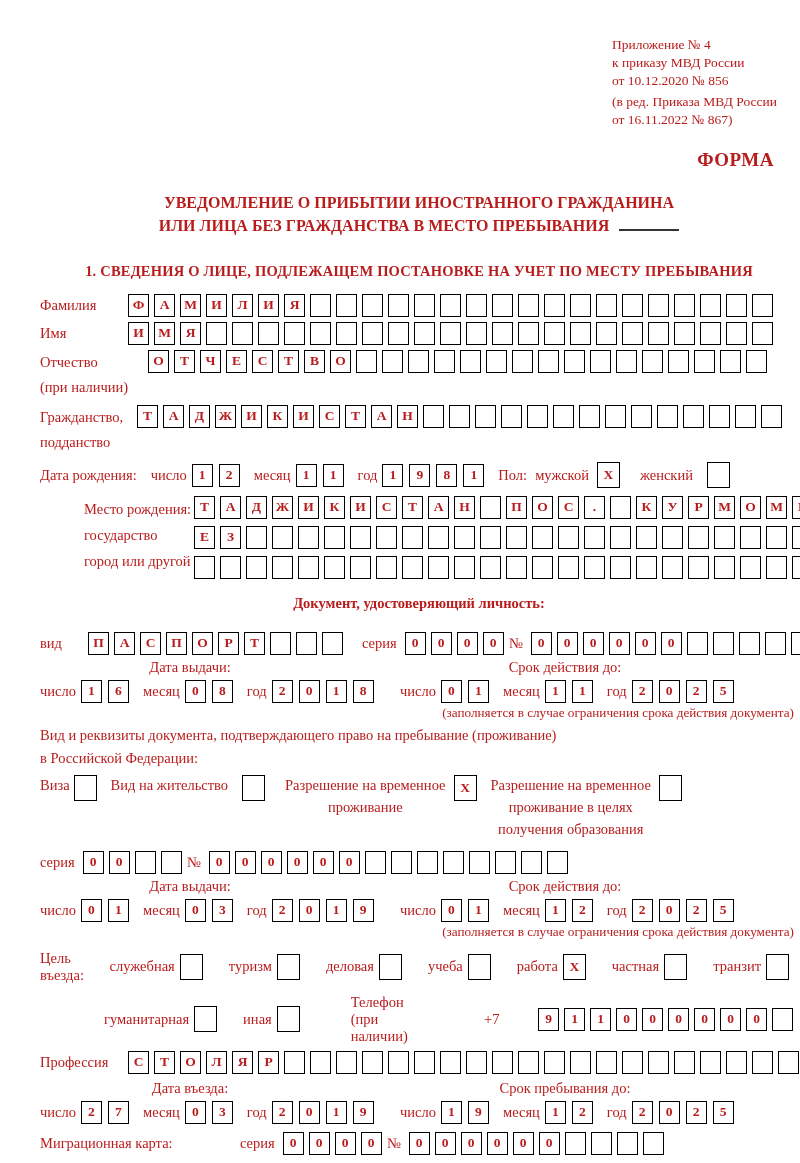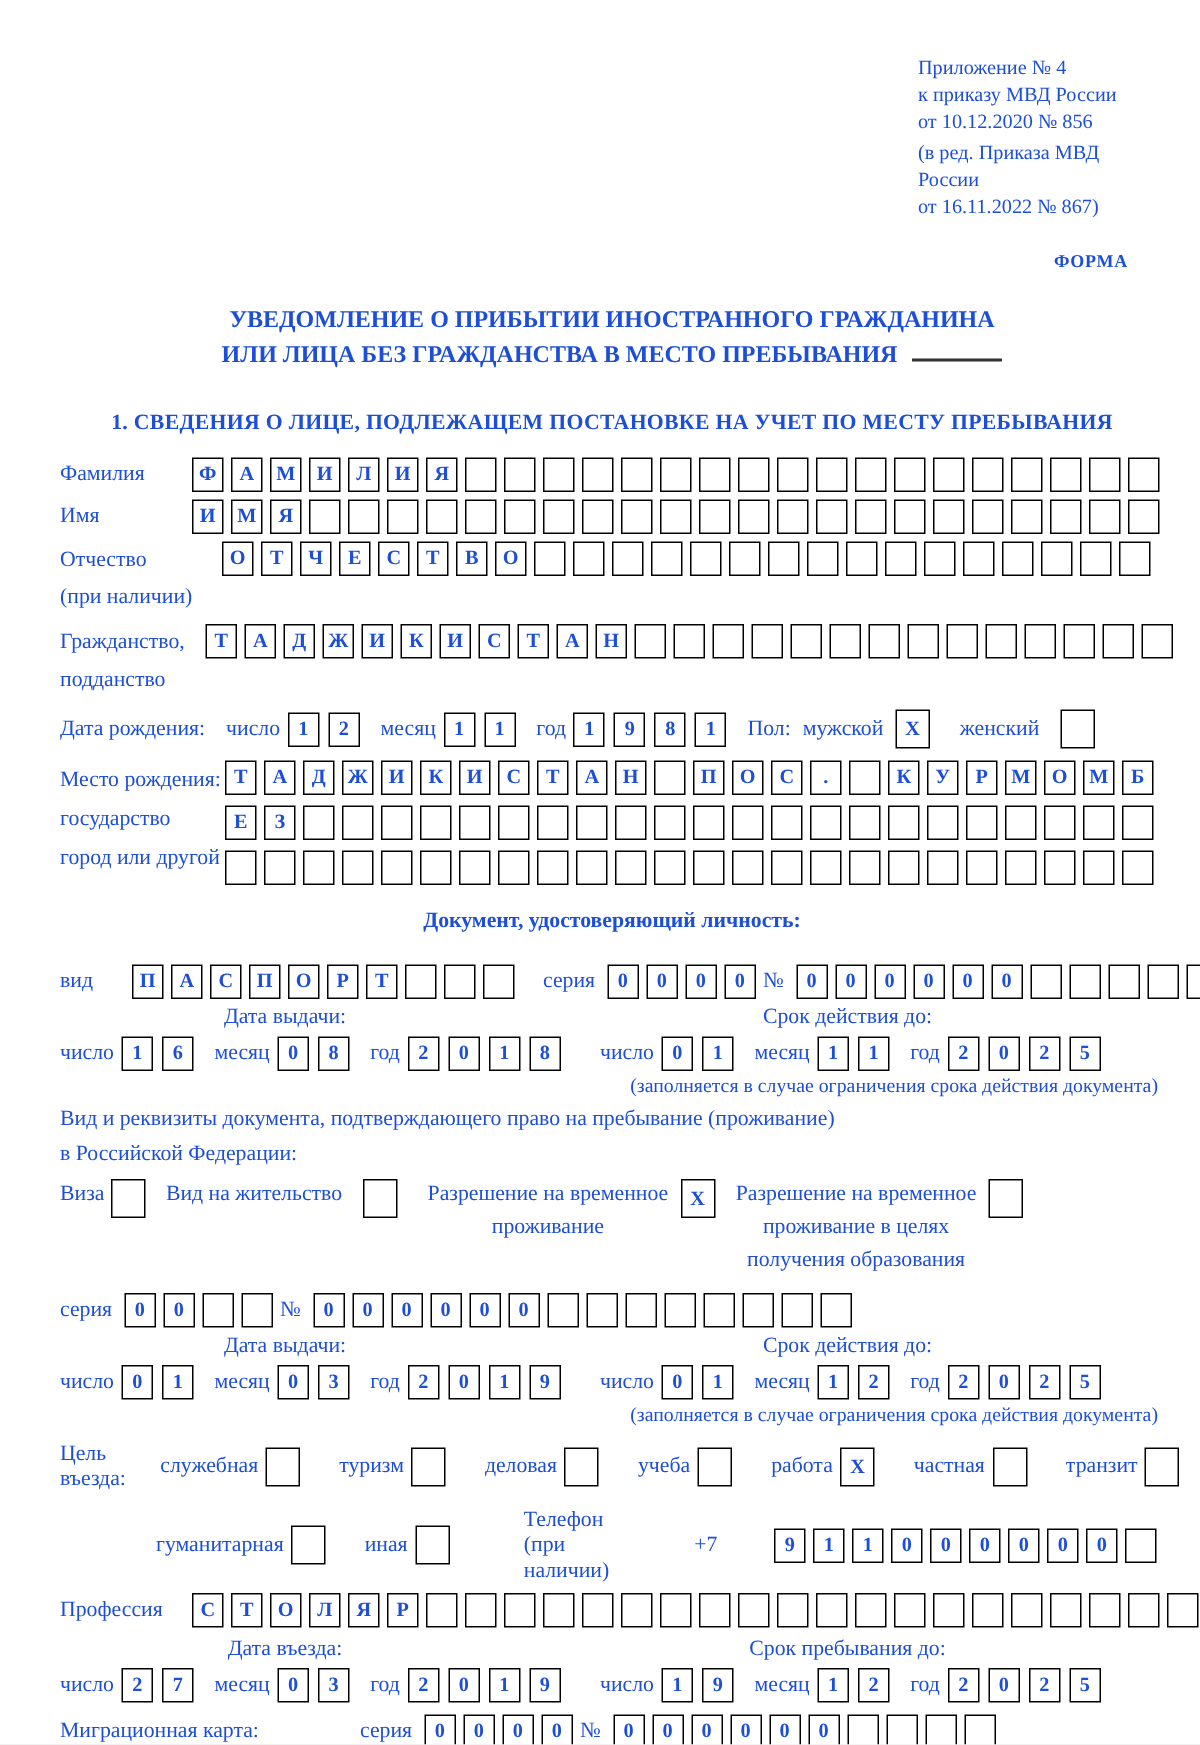--- a/index.html
+++ b/index.html
@@ -1,36 +1,36 @@
 <!DOCTYPE html>
 <html><head>
 <meta charset="utf-8">
 <style>
   html,body { margin:0; padding:0; background:#e8e8e8; }
   .page {
-    width:800px; height:1163px; margin:0 auto; background:#ffffff; color:#1d4ed8;
+    width:800px; height:1163px; margin:0 auto; background:#ffffff; color:#b91c1c;
     font-family:"Liberation Serif","DejaVu Serif",serif; font-size:14.5px;
-    box-sizing:border-box; padding:36px 24px 0 40px; overflow:hidden; position:relative;
+    box-sizing:border-box; padding:36px 2px 0 40px; overflow:hidden; position:relative;
   }
   
   .boxrow { display:flex; flex-wrap:nowrap; align-items:flex-start; }
   .cbox {
     flex:none; box-sizing:border-box; display:inline-block;
     width:21px; height:23px; border:1.6px solid #000; margin-right:5px;
     text-align:center; font-size:13.5px; line-height:20px; font-weight:bold; background:#fff;
   }
   .chkholder .cbox { width:23px; height:26px; margin-right:0; line-height:23px; }
   .dgroup { display:flex; align-items:center; }
   .dgroup .dlbl { margin-right:5px; }
   .dgroup .boxrow { margin-right:8px; }
   .dgroup .cbox { margin-right:6px; }
 
   .annex { margin-left:572px; font-size:13.5px; line-height:1.32; }
   .annex .gap { margin-top:4px; }
-  .forma { text-align:right; font-weight:bold; margin:20px 24px 0 0; font-size:12px; letter-spacing:.5px; }
+  .forma { text-align:right; font-weight:bold; margin:20px 24px 0 0; font-size:19px; letter-spacing:.5px; }
 
   .title { text-align:center; font-weight:bold; font-size:16px; line-height:1.45; margin-top:20px; }
   .title .uline { display:inline-block; width:60px; border-bottom:2px solid #333; height:14px; margin-left:10px; }
 
   .sect { text-align:center; font-weight:bold; font-size:14.5px; margin-top:26px; letter-spacing:.2px; }
 
   .frow { display:flex; align-items:flex-start; margin-top:5px; }
   .flabel { flex:none; line-height:23px; }
   .w88  { width:88px; }
   .w97  { width:97px; }
@@ -245,21 +245,21 @@
       </span>
     <span class="gap20"></span>
     <span>женский</span>
     <span class="gap14"></span>
     <span class="boxrow chkholder">
         <span class="cbox"></span>
       </span>
   </div>
 
   <div class="frow mt8">
-    <span class="flabel w110" style="line-height:26px;">
+    <span class="flabel w110" style="line-height:26px;margin-left:44px;">
       <div>Место рождения:</div>
       <div>государство</div>
       <div>город или другой</div>
     </span>
     <span class="rowstack">
       <span class="boxrow">
           <span class="cbox">Т</span>
           <span class="cbox">А</span>
           <span class="cbox">Д</span>
           <span class="cbox">Ж</span>

